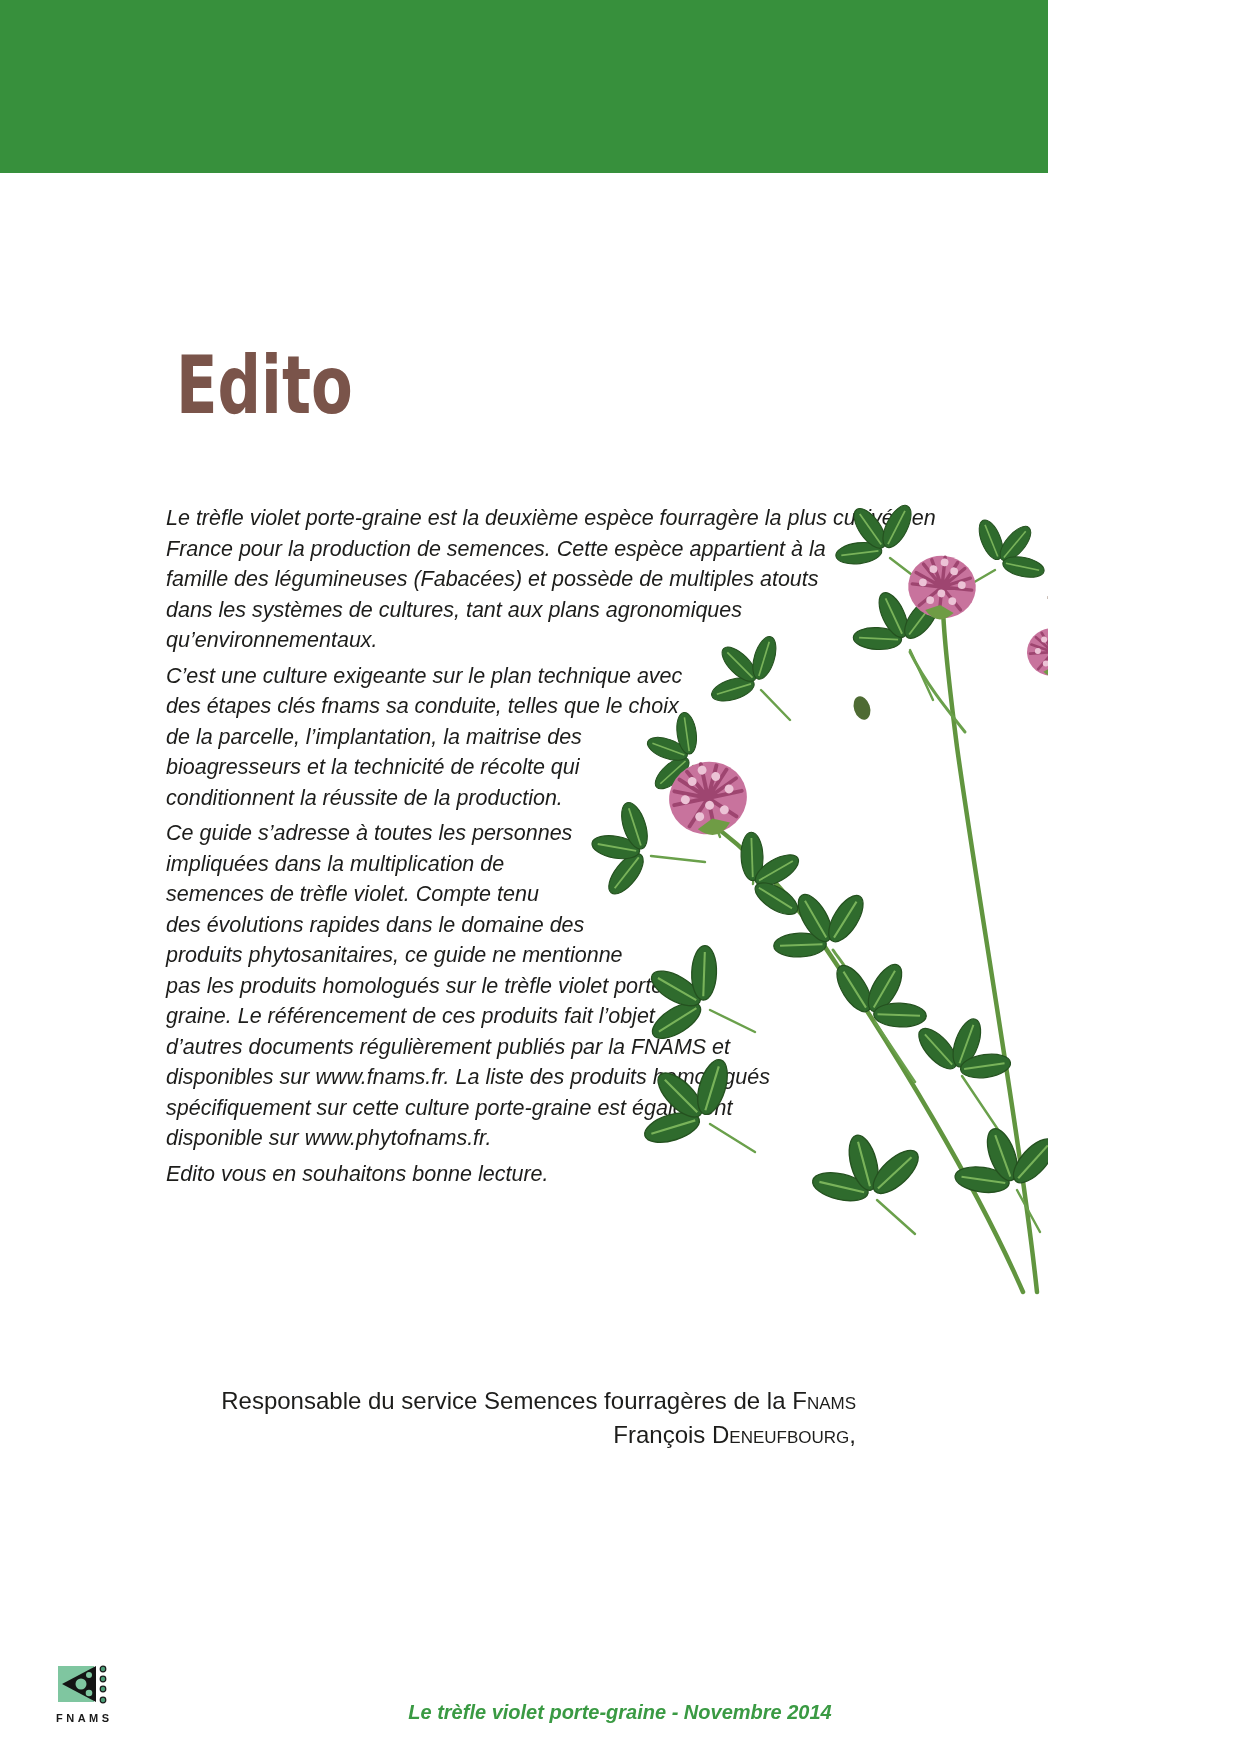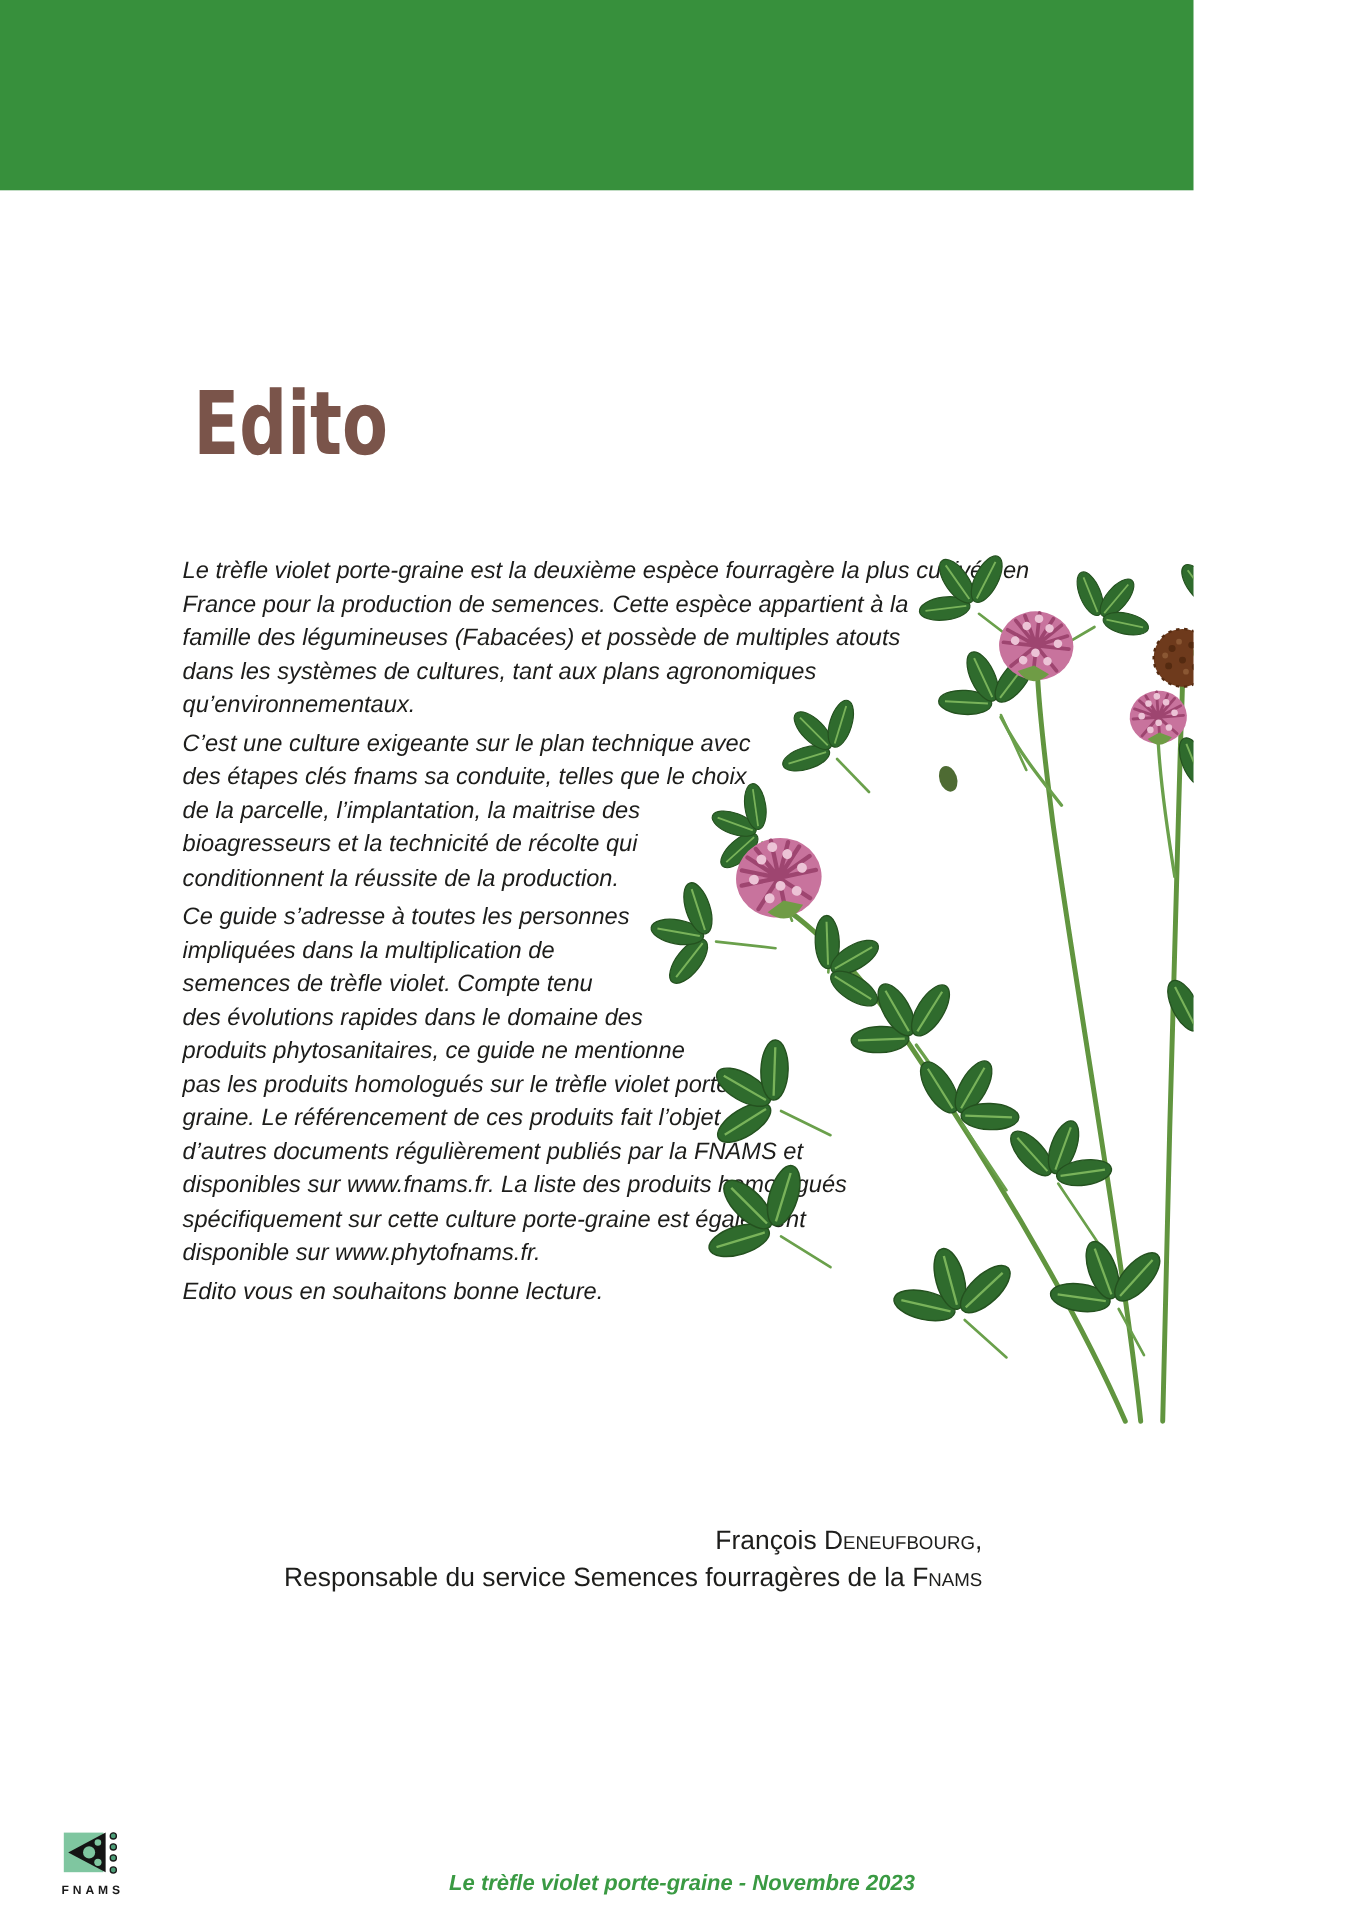--- a/index.html
+++ b/index.html
@@ -1,18 +1,18 @@
 <!DOCTYPE html>
 <html><head>
 <meta charset="utf-8">
 <style>
   html,body{margin:0;padding:0;background:#fff;}
   .page{
     position:relative;width:1048px;height:1754px;background:#ffffff;
-    font-family:"Liberation Sans",sans-serif;overflow:hidden;padding-left:37px;
+    font-family:"Liberation Sans",sans-serif;overflow:hidden;
   }
   .band{position:absolute;left:0;top:0;width:1240px;height:173px;background:#37903c;}
   .page-title{
     position:absolute;left:176px;top:346px;
     font-family:"DejaVu Sans",sans-serif;font-weight:bold;
     font-size:80px;line-height:80px;color:#7a544a;
     transform:scaleX(0.76);transform-origin:left top;white-space:nowrap;
   }
   .body-text{position:absolute;left:166px;top:503px;width:960px;color:#1d1d1b;}
   .body-text p{
@@ -181,40 +181,40 @@
 
     <use href="#pink-flower" transform="translate(123,306) rotate(-12) scale(1.5)"></use>
     <use href="#pink-flower" transform="translate(357,95) rotate(6) scale(1.3)"></use>
     <use href="#pink-flower" transform="translate(468,160) rotate(-4)"></use>
     <use href="#brown-head" transform="translate(490,106) scale(1.05)"></use>
     <use href="#bud" transform="translate(553,280) rotate(12)"></use>
     <ellipse cx="277" cy="216" rx="8" ry="12" fill="#4e6b33" transform="rotate(-18 277 216)"></ellipse>
   </svg>
 
   <div class="signature">
+    <div><span>Responsable du service Semences fourragères de la </span><span class="sc">Fnams</span></div>
     <div><span>François </span><span class="sc">Deneufbourg</span><span>,</span></div>
-    <div><span>Responsable du service Semences fourragères de la </span><span class="sc">Fnams</span></div>
   </div>
 
   <div class="fnams-logo">
     <svg width="60" height="42" viewBox="0 0 60 42" aria-hidden="true">
       <rect x="2" y="2" width="36" height="36" fill="#7fc6a0"></rect>
       <polygon points="40,2 40,38 6,20" fill="#141414"></polygon>
       <circle cx="25" cy="20" r="5.5" fill="#7fc6a0"></circle>
       <circle cx="33" cy="11" r="3" fill="#7fc6a0"></circle>
       <circle cx="33" cy="29" r="3.3" fill="#7fc6a0"></circle>
       <g fill="#4c9d77" stroke="#1a1a1a" stroke-width="1.2">
         <circle cx="47" cy="5" r="2.8"></circle>
         <circle cx="47" cy="15" r="2.8"></circle>
         <circle cx="47" cy="25" r="2.8"></circle>
         <circle cx="47" cy="36" r="2.8"></circle>
       </g>
     </svg>
     <span class="logo-label">FNAMS</span>
   </div>
 
-  <div class="footer-journal">Le trèfle violet porte-graine - Novembre 2023</div>
+  <div class="footer-journal">Le trèfle violet porte-graine - Novembre 2014</div>
 
   <div class="page-badge">
     <span>3</span>
   </div>
 
 </div>
 
 </body></html>

